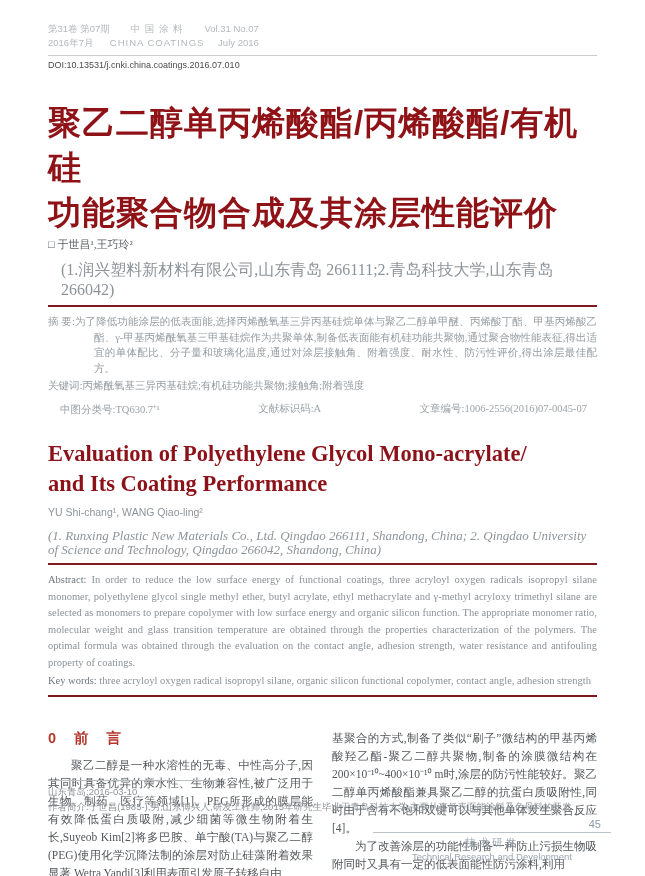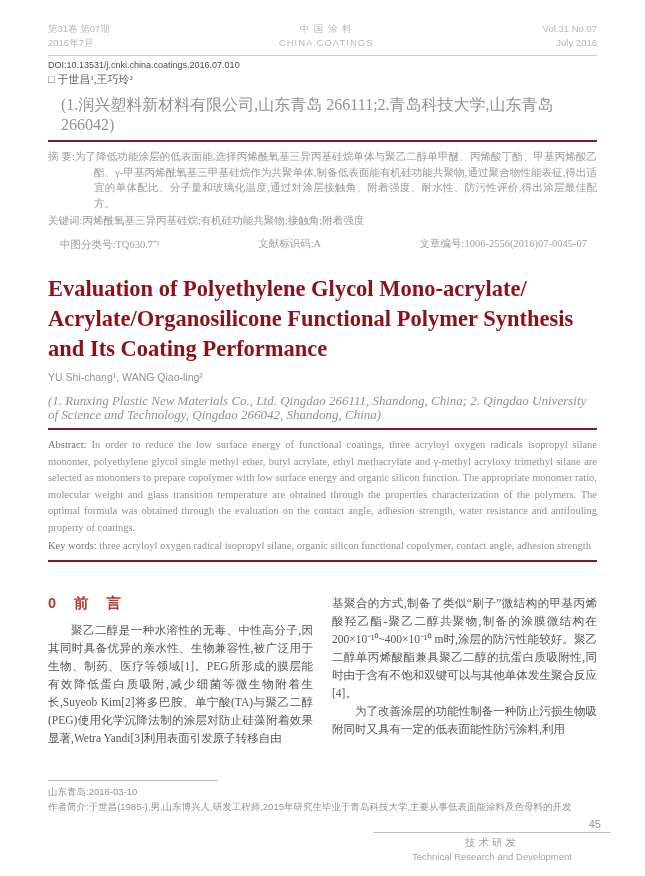--- a/index.html
+++ b/index.html
@@ -4,21 +4,21 @@
 <style>
   * { margin:0; padding:0; box-sizing:border-box; }
   html,body { background:#e9e9e7; }
   .page {
     width:645px; height:876px; background:#ffffff; position:relative;
     margin:0 auto; overflow:hidden;
     padding:22px 48px 0 48px;
     font-family:"Liberation Serif", serif;
   }
   
-  .header { display:flex; justify-content:space-between; align-items:flex-start;
+  .header { display:flex; justify-content:flex-start; align-items:flex-start;
     color:#b2b8bb; font-size:9.5px; line-height:14px;
     font-family:"Liberation Sans", sans-serif; }
   .header-col.center { text-align:center; letter-spacing:1px; }
   .header-col.right  { text-align:right; }
   .header-rule { border-top:1px solid #c9cdce; margin-top:5px; }
   .doi { margin-top:4px; font-size:9px; color:#4c4c4c;
     font-family:"Liberation Sans", sans-serif; }
   
   .cn-title { margin-top:30px; color:#8e1216; font-weight:bold;
     font-family:"Liberation Sans", sans-serif;
@@ -84,39 +84,42 @@
       <div>CHINA COATINGS</div>
     </div>
     <div class="header-col right">
       <div>Vol.31 No.07</div>
       <div>July 2016</div>
     </div>
   </div>
   <div class="header-rule"></div>
   <div class="doi">DOI:10.13531/j.cnki.china.coatings.2016.07.010</div>
 
+  <div class="cn-title">
+    <div>聚乙二醇单丙烯酸酯/丙烯酸酯/有机硅</div>
+    <div>功能聚合物合成及其涂层性能评价</div>
+  </div>
   <div class="authors">□ 于世昌¹,王巧玲²</div>
   <div class="cn-affil">(1.润兴塑料新材料有限公司,山东青岛 266111;2.青岛科技大学,山东青岛 266042)</div>
   <div class="red-rule"></div>
 
   <p class="cn-abstract hang">
     <span class="label">摘 要:</span><span>为了降低功能涂层的低表面能,选择丙烯酰氧基三异丙基硅烷单体与聚乙二醇单甲醚、丙烯酸丁酯、甲基丙烯酸乙酯、γ-甲基丙烯酰氧基三甲基硅烷作为共聚单体,制备低表面能有机硅功能共聚物,通过聚合物性能表征,得出适宜的单体配比、分子量和玻璃化温度,通过对涂层接触角、附着强度、耐水性、防污性评价,得出涂层最佳配方。</span>
   </p>
   <p class="cn-keywords">
     <span class="label">关键词:</span><span>丙烯酰氧基三异丙基硅烷;有机硅功能共聚物;接触角;附着强度</span>
   </p>
   <div class="clc-line">
     <span>中图分类号:TQ630.7⁺¹</span>
     <span>文献标识码:A</span>
     <span>文章编号:1006-2556(2016)07-0045-07</span>
   </div>
 
   <div class="en-title">
     <div>Evaluation of Polyethylene Glycol Mono-acrylate/</div>
-    <div>Acrylate/Organosilicone Functional Polymer Synthesis</div>
     <div>and Its Coating Performance</div>
   </div>
   <div class="en-authors">YU Shi-chang¹, WANG Qiao-ling²</div>
   <div class="en-affil">(1. Runxing Plastic New Materials Co., Ltd. Qingdao 266111, Shandong, China; 2. Qingdao University of Science and Technology, Qingdao 266042, Shandong, China)</div>
   <div class="red-rule"></div>
 
   <p class="en-abstract">
     <span class="label">Abstract:</span>
     <span>In order to reduce the low surface energy of functional coatings, three acryloyl oxygen radicals isopropyl silane monomer, polyethylene glycol single methyl ether, butyl acrylate, ethyl methacrylate and γ-methyl acryloxy trimethyl silane are selected as monomers to prepare copolymer with low surface energy and organic silicon function. The appropriate monomer ratio, molecular weight and glass transition temperature are obtained through the properties characterization of the polymers. The optimal formula was obtained through the evaluation on the contact angle, adhesion strength, water resistance and antifouling property of coatings.</span>
   </p>

